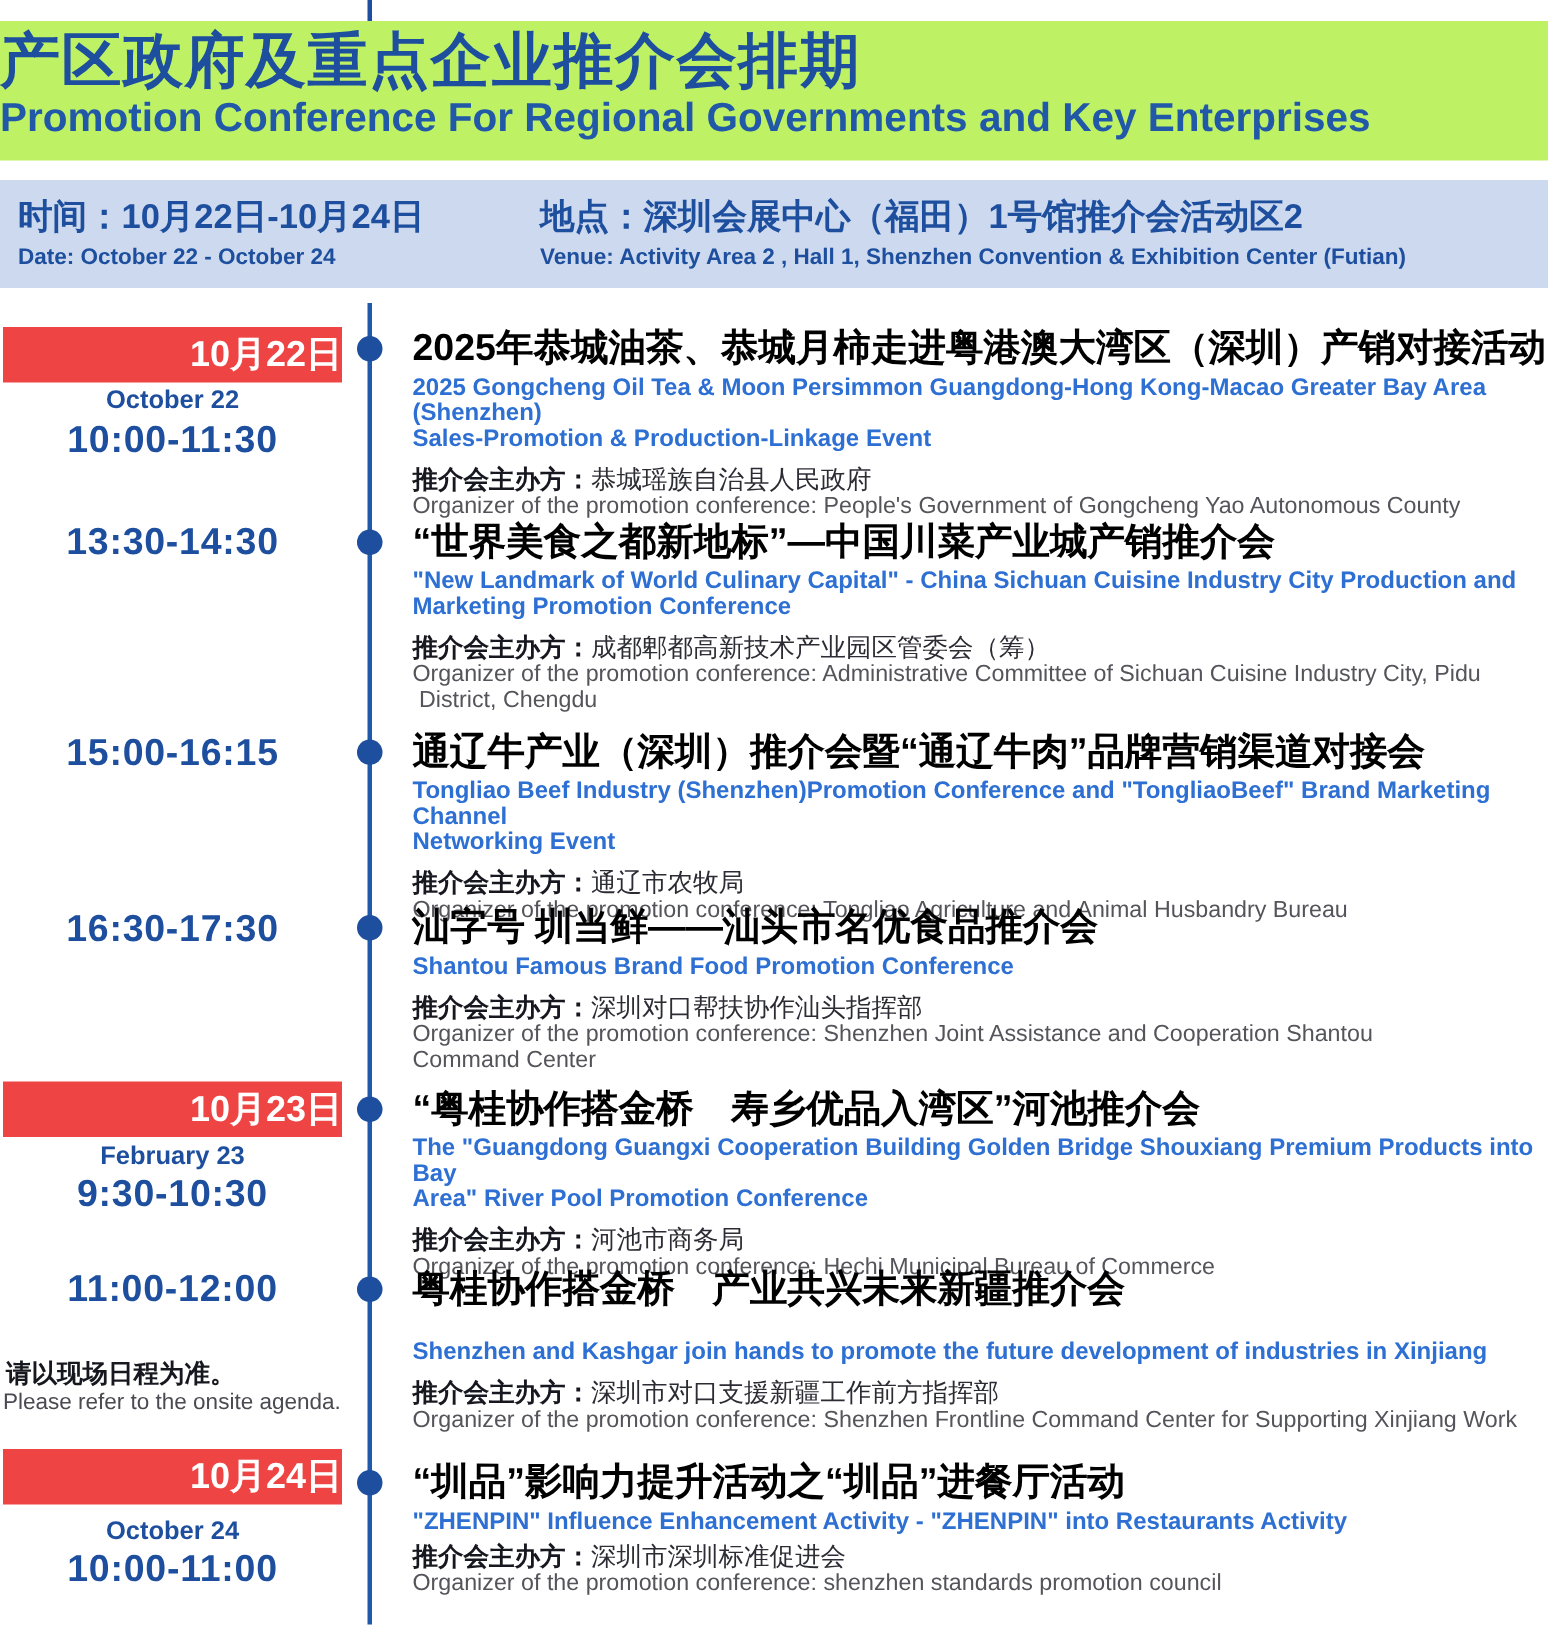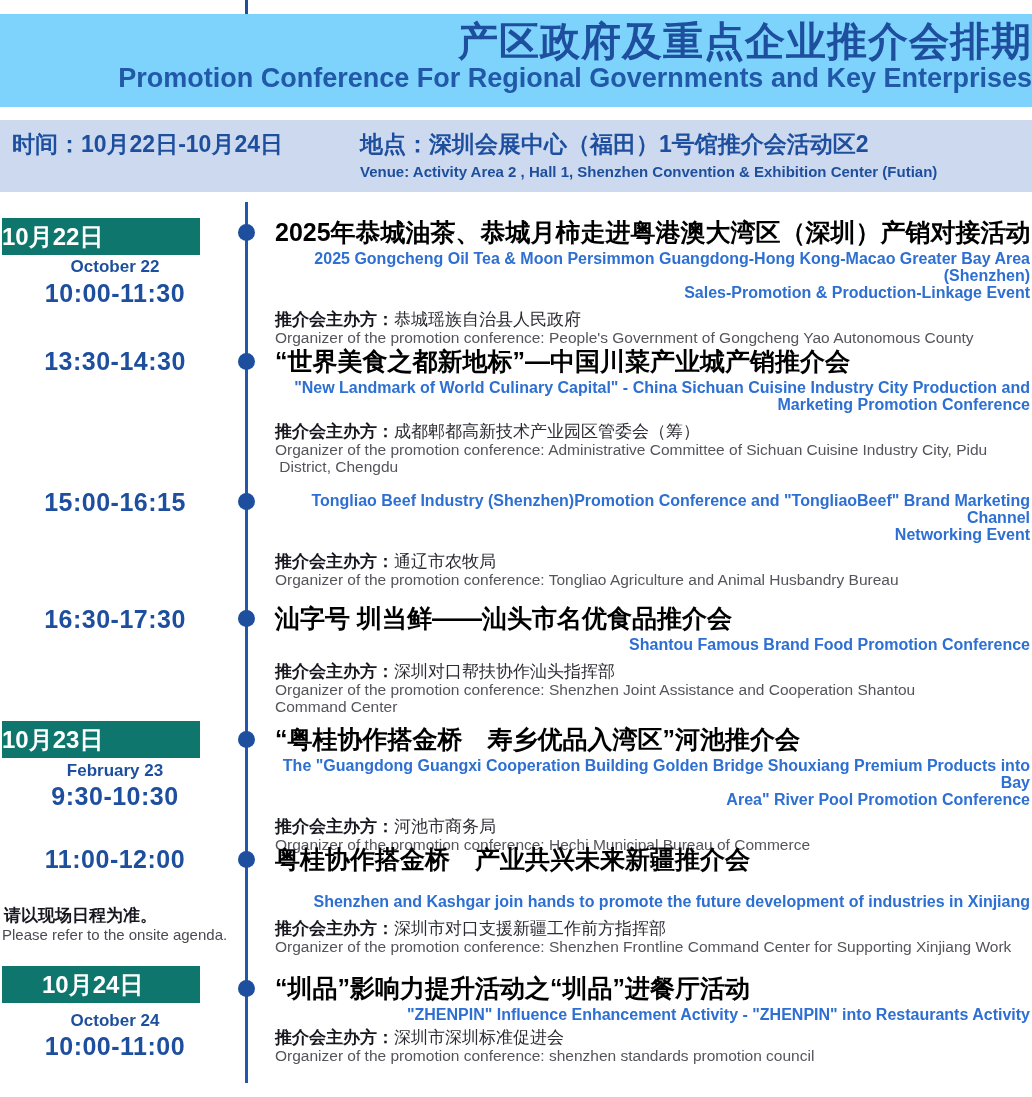--- a/index.html
+++ b/index.html
@@ -21,22 +21,22 @@
     left: 245px; top: 0;
     width: 3px; height: 14px;
     background: #1d4f9e;
   }
 
   
   .header-band {
     position: absolute;
     left: 0; top: 14px;
     width: 100%; height: 93px;
-    background: #7dd3fc;
-    text-align: right;
+    background: #bef264;
+    text-align: left;
   }
   .header-title {
     margin-top: 6px;
     font-size: 40px;
     font-weight: bold;
     color: #1d4f9e;
     letter-spacing: 1px;
     line-height: 1.05;
   }
   .header-sub {
@@ -80,26 +80,26 @@
     left: 238px;
     width: 17px; height: 17px;
     border-radius: 50%;
     background: #1d4f9e;
   }
 
   
   .date-box {
     position: absolute;
     left: 2px;
-    width: 198px; height: 37px;
-    background: #0f766e;
+    width: 226px; height: 37px;
+    background: #ef4444;
     color: #ffffff;
     font-size: 24px;
     font-weight: bold;
-    text-align: left;
+    text-align: right;
     line-height: 37px;
   }
   .date-en {
     position: absolute;
     left: 0; width: 230px;
     text-align: center;
     font-size: 17px;
     font-weight: bold;
     color: #1d4f9e;
   }
@@ -139,21 +139,20 @@
     line-height: 27px;
     white-space: nowrap;
   }
   .ev-sub {
     margin-top: 4px;
     font-size: 16px;
     font-weight: 600;
     color: #2d6fd2;
     line-height: 17px;
     white-space: pre-wrap;
-    text-align: right;
   }
   .ev-org {
     margin-top: 9px;
     font-size: 17px;
     line-height: 19px;
   }
   .org-label { font-weight: bold; color: #17171f; }
   .org-value { color: #2c2c34; }
   .ev-org-en {
     margin-top: 0;
@@ -171,20 +170,21 @@
   <div class="top-tick"></div>
 
   <div class="header-band">
     <div class="header-title">产区政府及重点企业推介会排期</div>
     <div class="header-sub">Promotion Conference For Regional Governments and Key Enterprises</div>
   </div>
 
   <div class="info-band">
     <div class="info-col" style="left:12px;">
       <div class="info-cn">时间：10月22日-10月24日</div>
+      <div class="info-en">Date: October 22 - October 24</div>
     </div>
     <div class="info-col" style="left:360px;">
       <div class="info-cn">地点：深圳会展中心（福田）1号馆推介会活动区2</div>
       <div class="info-en">Venue: Activity Area 2 , Hall 1, Shenzhen Convention &amp; Exhibition Center (Futian)</div>
     </div>
   </div>
 
   <div class="timeline-line"></div>
   <div class="timeline-dot" style="top:224px;"></div>
   <div class="timeline-dot" style="top:353px;"></div>
@@ -224,20 +224,21 @@
   <div class="event" style="top:348px;">
     <div class="ev-title">“世界美食之都新地标”—中国川菜产业城产销推介会</div>
     <div class="ev-sub">"New Landmark of World Culinary Capital" - China Sichuan Cuisine Industry City Production and
 Marketing Promotion Conference</div>
     <div class="ev-org"><span class="org-label">推介会主办方：</span><span class="org-value">成都郫都高新技术产业园区管委会（筹）</span></div>
     <div class="ev-org-en">Organizer of the promotion conference: Administrative Committee of Sichuan Cuisine Industry City, Pidu
  District, Chengdu</div>
   </div>
 
   <div class="event" style="top:488px;">
+    <div class="ev-title">通辽牛产业（深圳）推介会暨“通辽牛肉”品牌营销渠道对接会</div>
     <div class="ev-sub">Tongliao Beef Industry (Shenzhen)Promotion Conference and "TongliaoBeef" Brand Marketing Channel
 Networking Event</div>
     <div class="ev-org"><span class="org-label">推介会主办方：</span><span class="org-value">通辽市农牧局</span></div>
     <div class="ev-org-en">Organizer of the promotion conference: Tongliao Agriculture and Animal Husbandry Bureau</div>
   </div>
 
   <div class="event" style="top:605px;">
     <div class="ev-title">汕字号 圳当鲜——汕头市名优食品推介会</div>
     <div class="ev-sub">Shantou Famous Brand Food Promotion Conference</div>
     <div class="ev-org"><span class="org-label">推介会主办方：</span><span class="org-value">深圳对口帮扶协作汕头指挥部</span></div>

